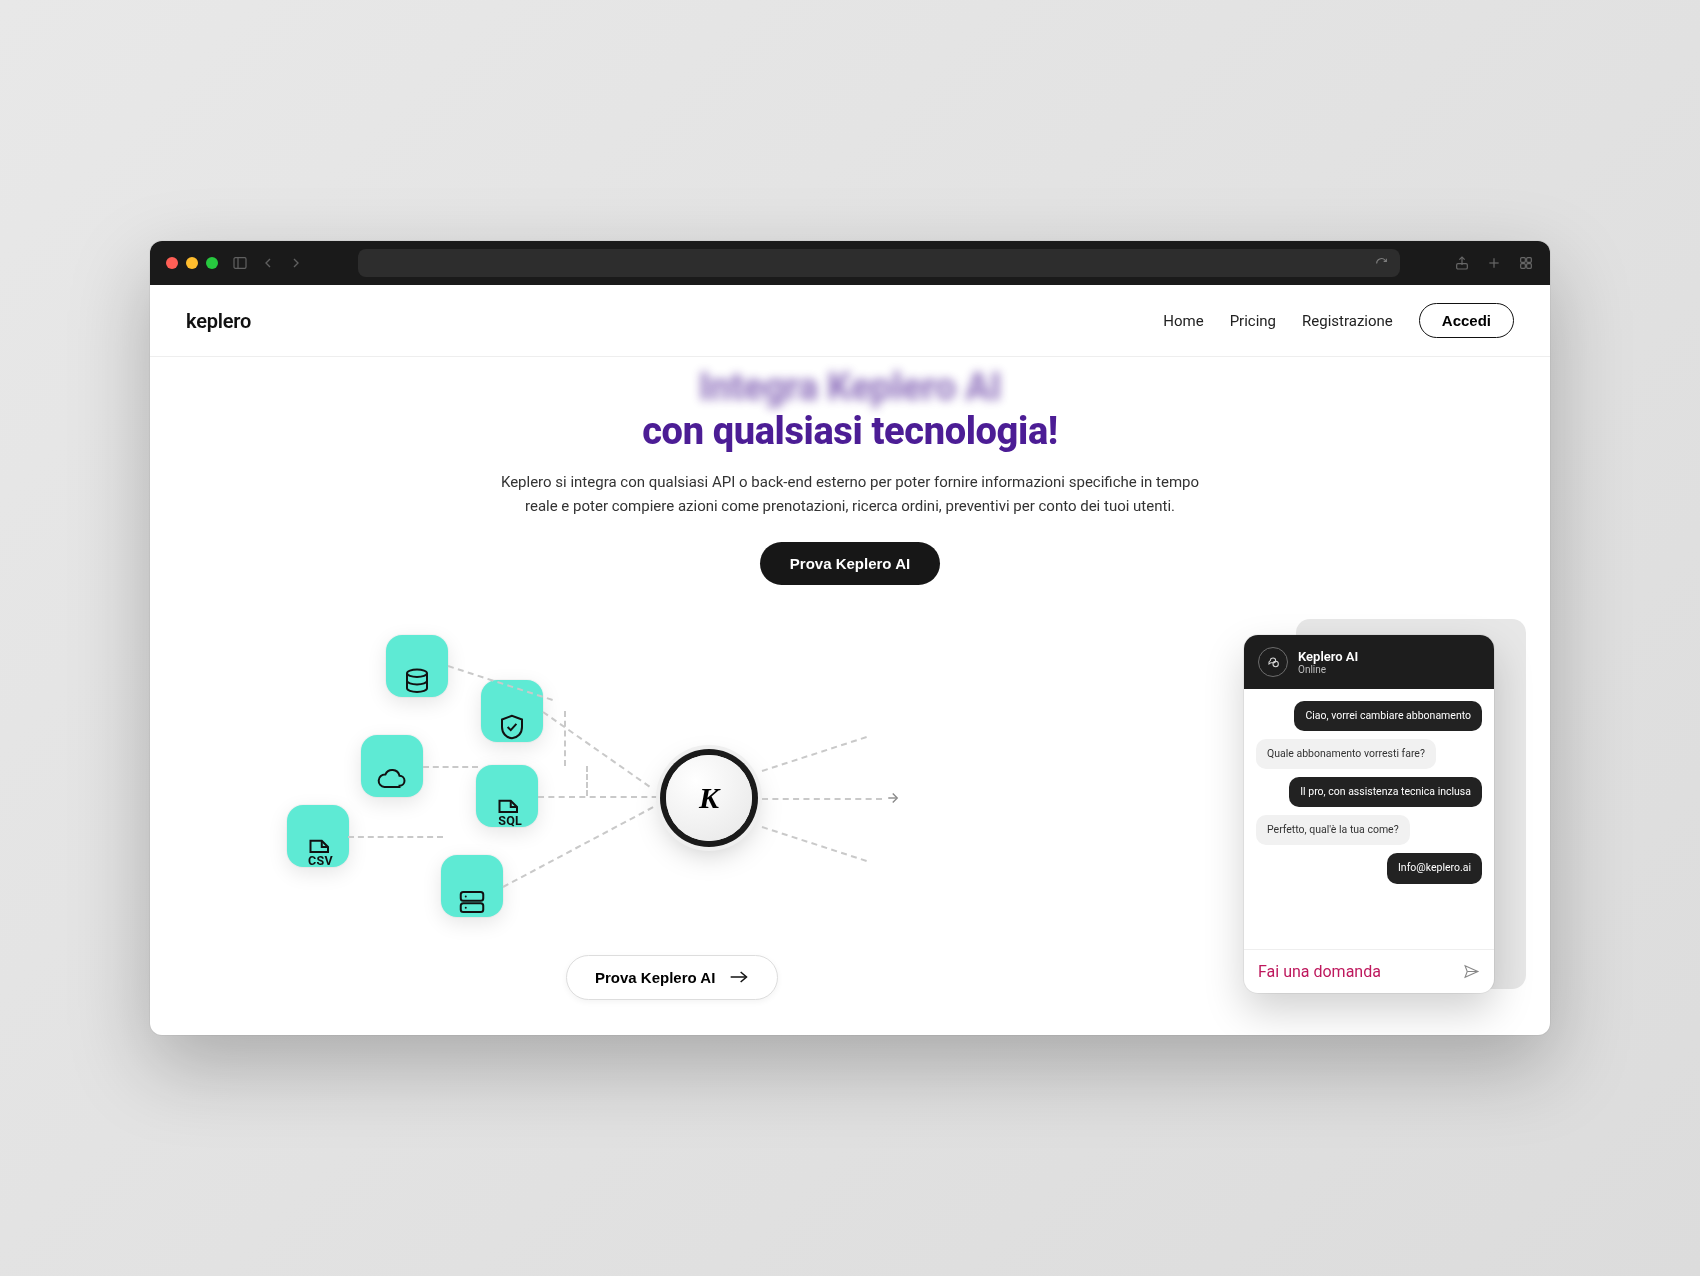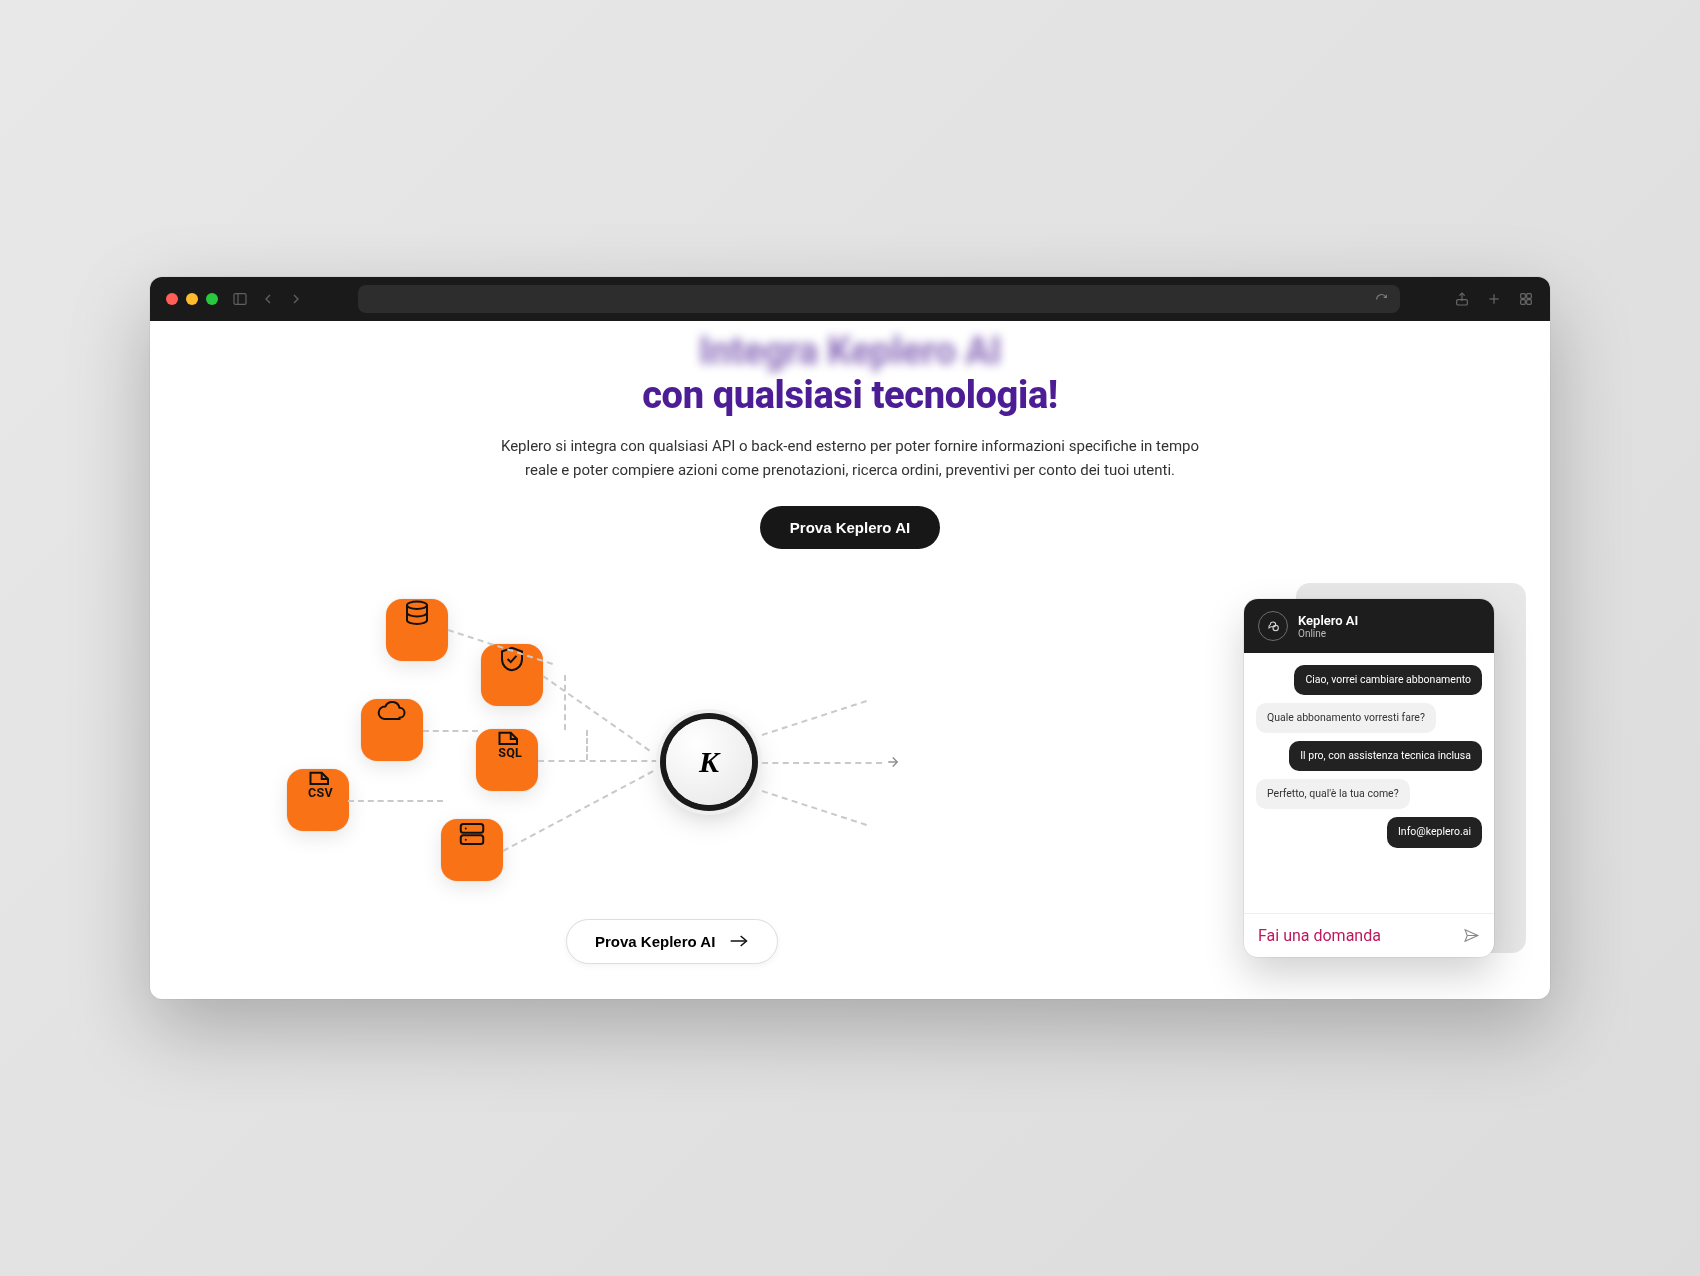--- a/index.html
+++ b/index.html
@@ -77,23 +77,23 @@
   .hero h1 .blurred { filter: blur(5px); opacity:.6; display:inline-block;}
   .hero p { font-size:15px; color:#333; margin-top:18px; line-height:1.55;}
   .cta-dark {
     margin-top:24px; background:#171717; color:#fff; border:none; font-weight:600;
     font-size:15px; padding:13px 30px; border-radius:28px; cursor:pointer;
   }
 
   .diagram-row { display:flex; align-items:flex-start; gap:20px; margin-top:50px;}
   .diagram { position:relative; flex:1; height:360px;}
   .node {
-    position:absolute; width:62px; height:62px; border-radius:16px; background:#f97316;
+    position:absolute; width:62px; height:62px; border-radius:16px; background:#5eead4;
     box-shadow: 0 6px 20px rgba(0,0,0,.10), 0 0 0 1px rgba(0,0,0,.03);
-    display:flex; align-items:flex-start; justify-content:center;
+    display:flex; align-items:flex-end; justify-content:center;
   }
   .node svg { width:30px; height:30px; stroke:#111; stroke-width:1.6; fill:none;}
   .node-label { font-size:10px; font-weight:700; letter-spacing:.02em; fill:#111; stroke:none;}
   .center-node {
     position:absolute; width:86px; height:86px; border-radius:50%; background:radial-gradient(circle at 35% 30%, #fff, #e6e6e6);
     box-shadow: 0 0 0 6px #1a1a1a, 0 0 0 10px #efefef, 0 10px 30px rgba(0,0,0,.25);
     display:flex; align-items:center; justify-content:center;
     left: 480px; top: 120px;
   }
   .center-node span { font-family: Georgia, serif; font-style:italic; font-weight:700; font-size:30px;}
@@ -179,20 +179,29 @@
         </svg>
       <svg viewBox="0 0 24 24" stroke="currentColor" fill="none" stroke-width="1.8">
           <rect x="4" y="4" width="7" height="7" rx="1.5"></rect>
           <rect x="13" y="4" width="7" height="7" rx="1.5"></rect>
           <rect x="4" y="13" width="7" height="7" rx="1.5"></rect>
           <rect x="13" y="13" width="7" height="7" rx="1.5"></rect>
         </svg>
     </div>
   </div>
 
+  <div class="site-header">
+    <div class="logo">keplero</div>
+    <div class="nav">
+      <a href="#">Home</a>
+      <a href="#">Pricing</a>
+      <a href="#">Registrazione</a>
+      <button class="login-btn">Accedi</button>
+    </div>
+  </div>
 
   <div class="content">
     <div class="hero">
       <h1>
         <span class="blurred">Integra Keplero AI</span><br>
         <span>con qualsiasi tecnologia!</span>
       </h1>
       <p>Keplero si integra con qualsiasi API o back-end esterno per poter fornire informazioni specifiche in tempo reale e poter compiere azioni come prenotazioni, ricerca ordini, preventivi per conto dei tuoi utenti.</p>
       <button class="cta-dark">Prova Keplero AI</button>
     </div>

